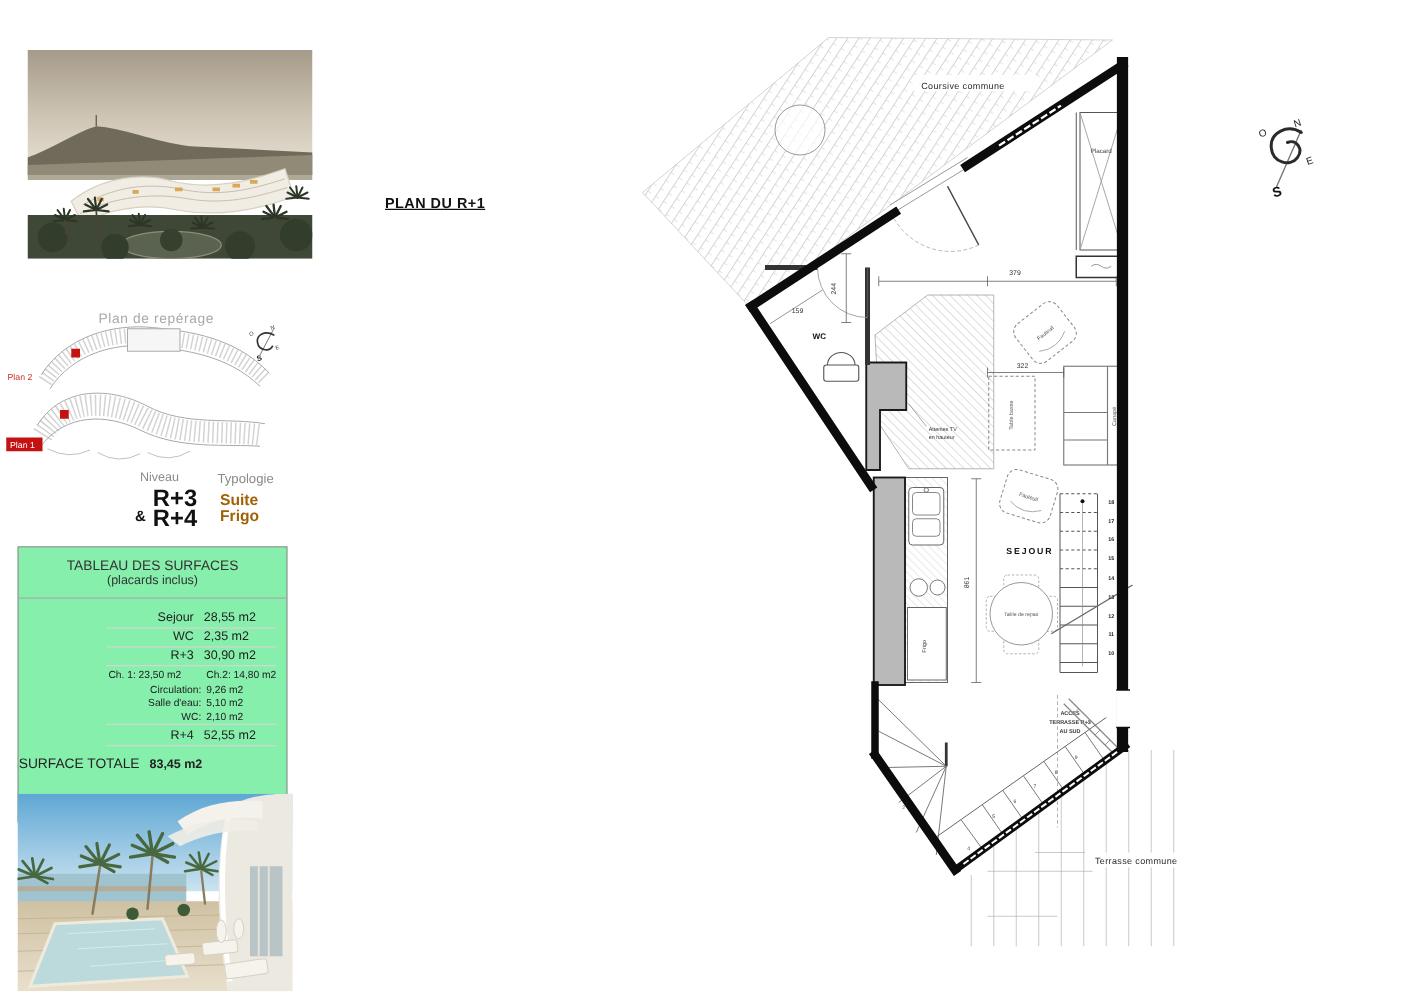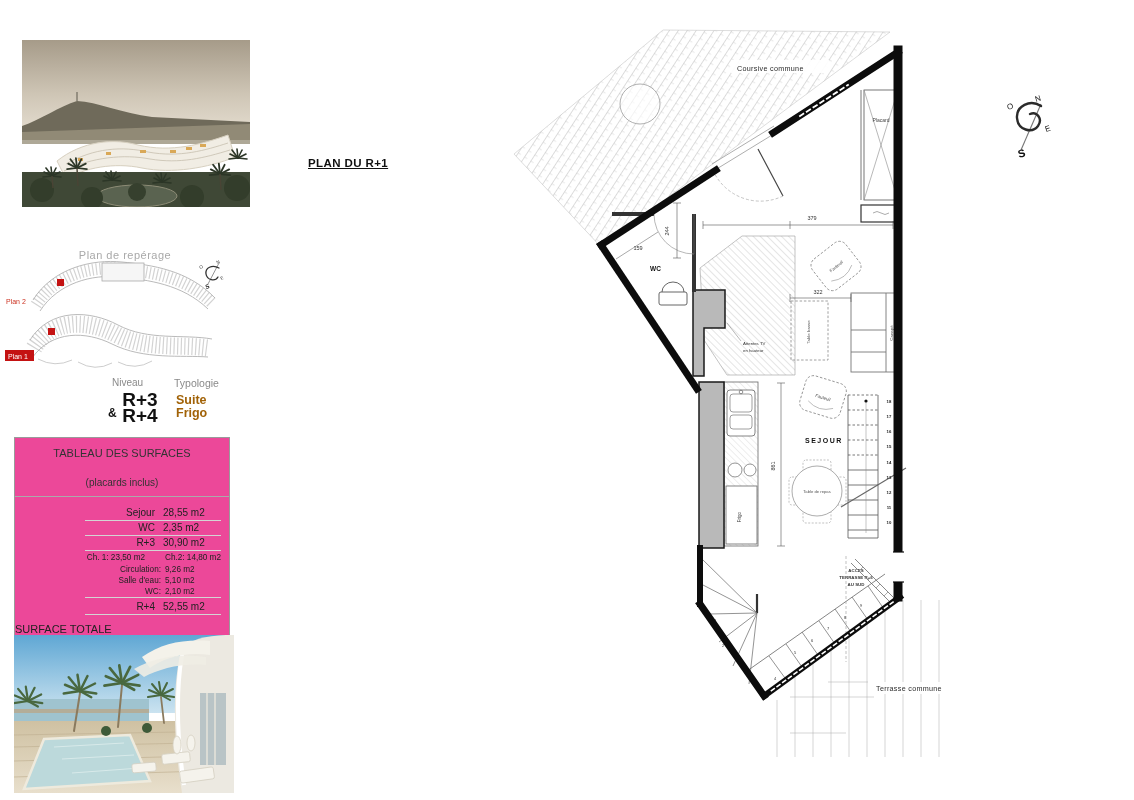--- a/index.html
+++ b/index.html
@@ -12,32 +12,32 @@
   #photo-building{left:22px;top:40px;width:228px;height:167px;}
   #reperage-title{left:40px;top:249px;width:170px;text-align:center;font-size:11px;color:#a9a9a9;letter-spacing:.5px;}
   #reperage-map{left:0px;top:252px;width:250px;height:125px;}
 
   #niveau-label{left:112px;top:377px;font-size:10px;color:#8a8a8a;}
   #typologie-label{left:174px;top:377px;font-size:10.5px;color:#8a8a8a;}
   #niveau-amp{left:108px;top:406px;font-size:12px;font-weight:bold;color:#111;}
   #niveau-levels{left:117px;top:392px;width:46px;text-align:center;font-size:19px;font-weight:bold;color:#111;line-height:16px;}
   #typologie-values{left:176px;top:394px;font-size:12.5px;font-weight:bold;color:#a16207;line-height:13px;}
 
-  #surfaces-box{left:14px;top:437px;width:216px;height:221px;border:1px solid #9a9a9a;background:#ec4899;box-sizing:border-box;}
+  #surfaces-box{left:14px;top:437px;width:216px;height:221px;border:1px solid #9a9a9a;background:#86efac;box-sizing:border-box;}
   .s-title{margin-top:9px;text-align:center;font-size:11px;color:#333;}
-  .s-sub{margin-top:18px;text-align:center;font-size:10px;color:#333;}
+  .s-sub{margin-top:0;text-align:center;font-size:10px;color:#333;}
   .s-divider{margin-top:8px;border-top:1px solid #aaa;}
   .s-rows{padding:9px 8px 0 0;}
   .s-row{display:flex;justify-content:flex-end;gap:8px;font-size:10px;line-height:14px;color:#222;}
   .s-row .val{width:58px;text-align:left;}
   .sep{border-top:1px solid #d4d4d4;margin:0 0 0 70px;}
   .s-ch{display:flex;justify-content:flex-end;gap:20px;font-size:8.2px;line-height:12px;color:#222;margin-top:1px;}
   .s-det{display:flex;justify-content:flex-end;gap:4px;font-size:8.2px;line-height:11px;color:#222;}
   .s-det .val{width:56px;text-align:left;}
-  .s-total{display:flex;justify-content:flex-end;gap:8px;margin-top:7px;font-size:11px;line-height:15px;color:#222;flex-direction:column;}
+  .s-total{display:flex;justify-content:flex-start;gap:8px;margin-top:7px;font-size:11px;line-height:15px;color:#222;}
   .s-total .val{width:58px;text-align:left;font-weight:bold;font-size:10px;}
 
   #photo-pool{left:14px;top:635px;width:220px;height:158px;}
 
   #plan-title{left:308px;top:157px;font-size:11.5px;font-weight:bold;text-decoration:underline;letter-spacing:.4px;color:#111;}
 
   #floorplan{left:500px;top:24px;width:580px;height:752px;}
 </style>
 </head>
 <body>

